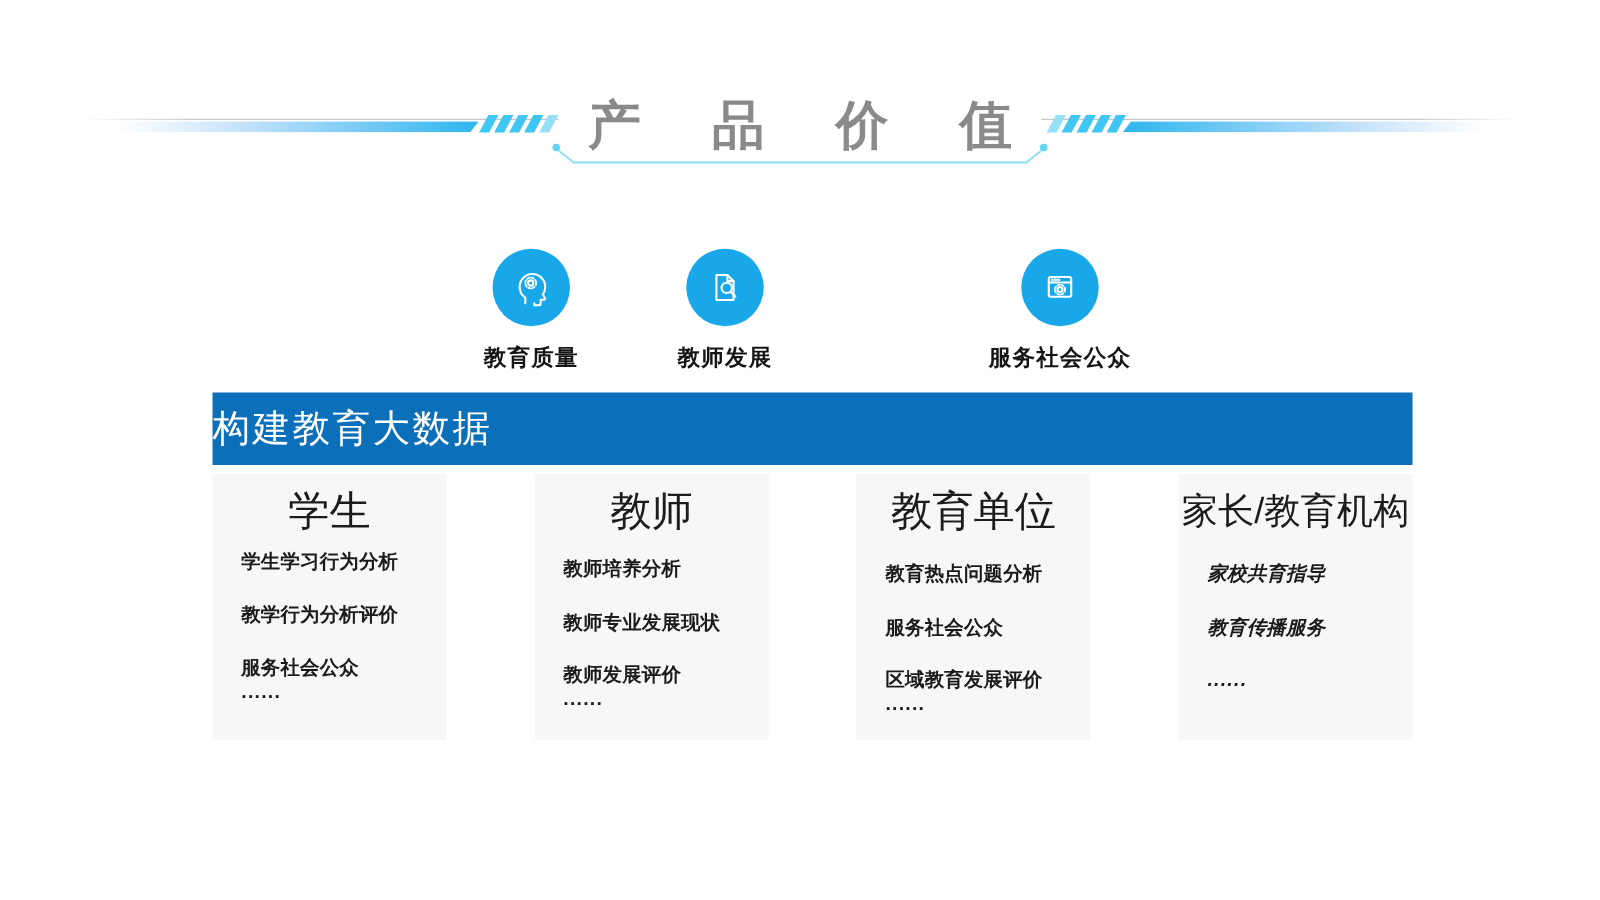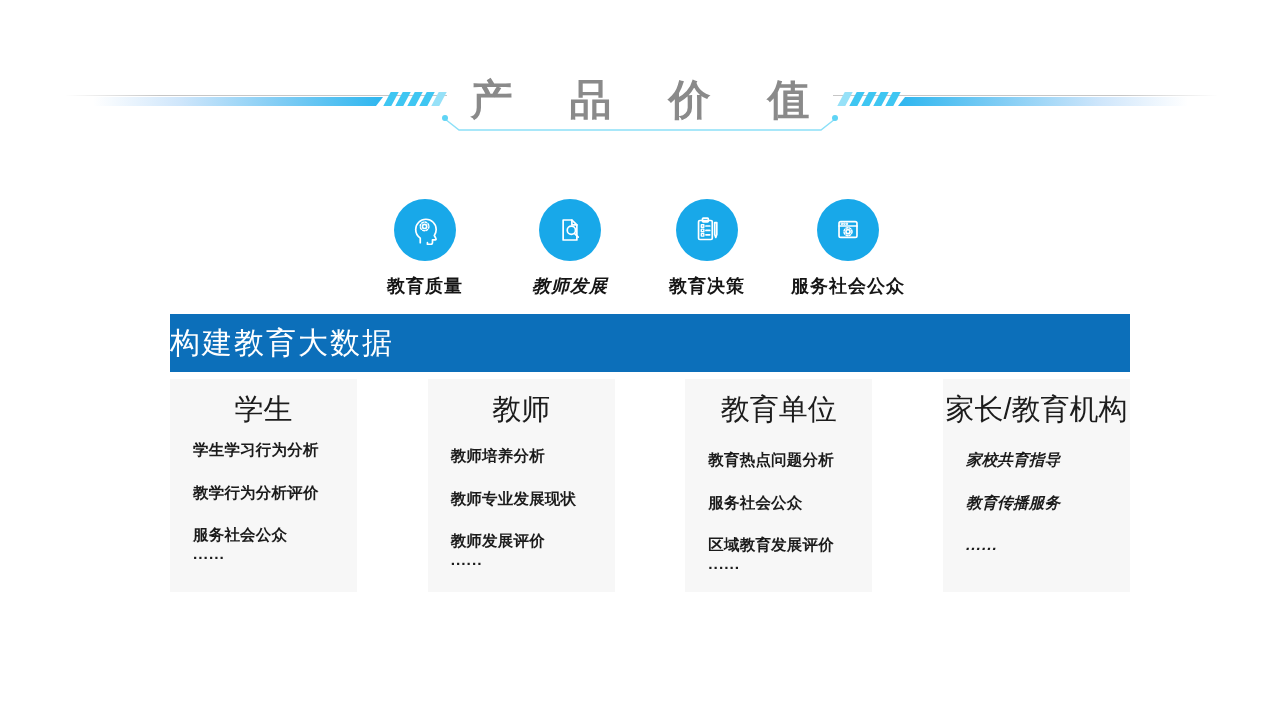--- a/index.html
+++ b/index.html
@@ -35,35 +35,35 @@
   
   .value-item{position:absolute;top:172px;width:170px;text-align:center;}
   .value-item .circle{
     width:62px;height:62px;border-radius:50%;background:#18a8e9;
     margin:0 auto;display:flex;align-items:center;justify-content:center;
   }
   .value-item .vlabel{
     margin-top:13px;font-size:18px;font-weight:bold;color:#151515;
     letter-spacing:1px;white-space:nowrap;
   }
-  .vi-0{left:340px;} .vi-1{left:485px;font-style:italic;} .vi-2{left:622px;} .vi-3{left:763px;}
+  .vi-0{left:340px;} .vi-1{left:495px;} .vi-2{left:622px;} .vi-3{left:763px;}
   
   .banner{
     position:absolute;left:170px;top:287px;width:960px;height:58px;
     background:#0c6fba;display:flex;align-items:center;
   }
   .banner .btext{color:#ffffff;font-size:30px;font-weight:500;letter-spacing:2px;}
   
   .columns{
     position:absolute;left:170px;top:352px;width:960px;height:213px;
     display:flex;justify-content:space-between;
   }
   .col{width:187px;background:#f7f7f7;box-sizing:border-box;padding-top:13px;}
   .col .heading{
-    text-align:center;font-size:29px;font-weight:400;color:#1c1c1c;
+    text-align:center;font-size:33px;font-weight:400;color:#1c1c1c;
     line-height:34px;white-space:nowrap;
   }
   .col-4 .heading{font-size:29px;}
   .col .list{padding-left:23px;padding-right:4px;}
   .col-1 .list{margin-top:16px;}
   .col-2 .list{margin-top:22px;}
   .col-3 .list{margin-top:26px;}
   .col-4 .list{margin-top:26px;font-style:italic;}
   .col .item{
     font-size:15.5px;font-weight:bold;color:#1b1b1b;line-height:1;
@@ -122,36 +122,20 @@
       <svg width="38" height="38" viewBox="0 0 36 36" fill="none" stroke="#ffffff" stroke-width="1.6" stroke-linecap="round" stroke-linejoin="round">
         <path d="M11.5 8.5h8.3l4.7 4.7v14.3H11.5z"></path>
         <path d="M19.8 8.5v4.7h4.7"></path>
         <circle cx="19.3" cy="18.3" r="3.9"></circle>
         <path d="M22.2 21.2l3.6 3.6"></path>
       </svg>
     </div>
     <div class="vlabel">教师发展</div>
   </div>
 
-  <div class="value-item vi-2">
-    <div class="circle">
-      <svg width="38" height="38" viewBox="0 0 36 36" fill="none" stroke="#ffffff" stroke-width="1.6" stroke-linecap="round" stroke-linejoin="round">
-        <rect x="10" y="9" width="13" height="18" rx="1.2"></rect>
-        <rect x="13.7" y="6.7" width="5.6" height="3.6" rx="0.8"></rect>
-        <rect x="12.6" y="13" width="2.4" height="2.4" stroke-width="1.3"></rect>
-        <path d="M17 14.2h3.6"></path>
-        <rect x="12.6" y="17.2" width="2.4" height="2.4" stroke-width="1.3"></rect>
-        <path d="M17 18.4h3.6"></path>
-        <rect x="12.6" y="21.4" width="2.4" height="2.4" stroke-width="1.3"></rect>
-        <path d="M17 22.6h3.6"></path>
-        <path d="M25.3 11h2v11.3l-1 2.8-1-2.8z"></path>
-      </svg>
-    </div>
-    <div class="vlabel">教育决策</div>
-  </div>
 
   <div class="value-item vi-3">
     <div class="circle">
       <svg width="38" height="38" viewBox="0 0 36 36" fill="none" stroke="#ffffff" stroke-width="1.6" stroke-linecap="round" stroke-linejoin="round">
         <rect x="9.5" y="10" width="17" height="15" rx="1.6"></rect>
         <path d="M9.5 14.2h17"></path>
         <circle cx="12.2" cy="12.1" r="0.4" fill="#ffffff"></circle>
         <circle cx="14.6" cy="12.1" r="0.4" fill="#ffffff"></circle>
         <circle cx="17" cy="12.1" r="0.4" fill="#ffffff"></circle>
         <circle cx="18" cy="19.6" r="1.9"></circle>

